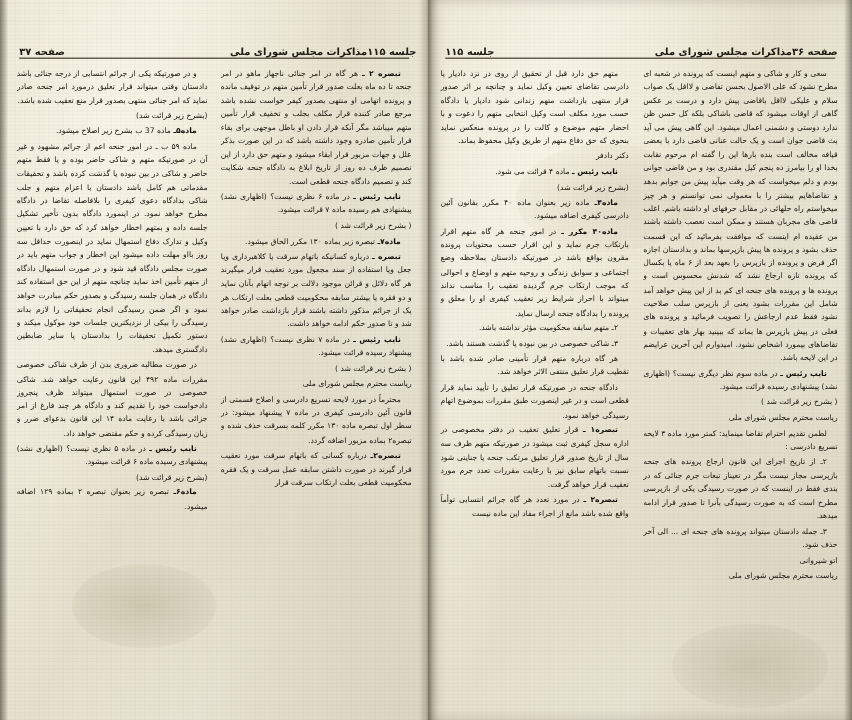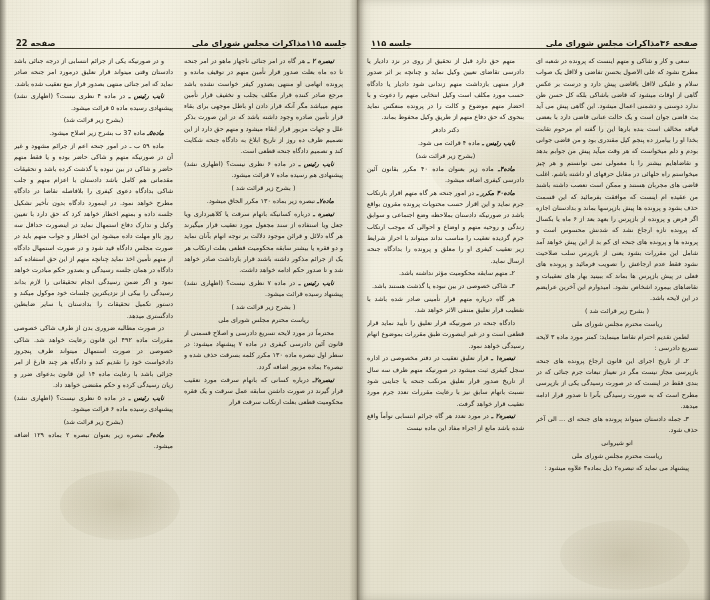--- a/index.html
+++ b/index.html
@@ -108,25 +108,24 @@
     color: #17140c;
     overflow: hidden;
     -webkit-font-smoothing: none;
   }
   .col p {
     margin: 0 0 1.5px 0;
     text-align: justify;
     text-justify: inter-word;
   }
   .col p.indent { text-indent: 9px; }
-  .col p.center { text-align: center; text-indent: 0; }
+  .col p.center { text-align: right; text-indent: 0; }
   .lbl {
     font-weight: bold;
     color: #100e07;
-    font-style: italic;
   }
 
   
   .blotch {
     position: absolute;
     border-radius: 50%;
     pointer-events: none;
     z-index: 4;
     mix-blend-mode: multiply;
   }
@@ -134,40 +133,39 @@
 </head>
 <body>
 
 <div id="page">
 
   <div class="sheet" id="sheet-left">
 
     <div class="runhead" style="left:16px; right:10px; top:30px;">
       <span class="rh-side">جلسه ۱۱۵</span>
       <span class="rh-center">مذاکرات مجلس شورای ملی</span>
-      <span class="rh-side">صفحه 22</span>
+      <span class="rh-side">صفحه ۳۷</span>
     </div>
     <div class="rule" style="left:16px; width:325px; top:48px;"></div>
 
     <div class="col" id="lp-col-right" style="right:14px; top:56px; width:159px; height:534px;">
         <p class="indent"><span class="lbl">تبصره ۲ ـ</span> <span>هر گاه در امر جنائی ناجهاز ماهو در امر جنحه تا ده ماه بعلت صدور قرار تأمین متهم در توقیف مانده و پرونده اتهامی او منتهی بصدور کیفر خواست نشده باشد مرجع صادر کننده قرار مکلف بجلب و تخفیف قرار تأمین متهم میباشد مگر آنکه قرار دادن او باطل موجهی برای بقاء قرار تأمین صادره وجود داشته باشد که در این صورت بذکر علل و جهات مزبور قرار ابقاء میشود و متهم حق دارد از این تصمیم ظرف ده روز از تاریخ ابلاغ به دادگاه جنحه شکایت کند و تصمیم دادگاه جنحه قطعی است.</span></p>
         <p class="indent"><span class="lbl">نایب رئیس ـ</span> <span>در ماده ۶ نظری نیست؟ (اظهاری نشد) پیشنهادی هم رسیده ماده ۷ قرائت میشود.</span></p>
         <p class="center"><span>( بشرح زیر قرائت شد )</span></p>
         <p class="indent"><span class="lbl">ماده۷ـ</span> <span>تبصره زیر بماده ۱۳۰ مکرر الحاق میشود.</span></p>
         <p class="indent"><span class="lbl">تبصره ـ</span> <span>درباره کسانیکه باتهام سرقت یا کلاهبرداری ویا جعل ویا استفاده از سند مجعول مورد تعقیب قرار میگیرند هر گاه دلائل و قرائن موجود دلالت بر توجه اتهام بآنان نماید و دو فقره یا بیشتر سابقه محکومیت قطعی بعلت ارتکاب هر یک از جرائم مذکور داشته باشند قرار بازداشت صادر خواهد شد و تا صدور حکم ادامه خواهد داشت.</span></p>
         <p class="indent"><span class="lbl">نایب رئیس ـ</span> <span>در ماده ۷ نظری نیست؟ (اظهاری نشد) پیشنهاد رسیده قرائت میشود.</span></p>
         <p class="center"><span>( بشرح زیر قرائت شد )</span></p>
         <p class="center"><span>ریاست محترم مجلس شورای ملی</span></p>
         <p class="indent"><span>محترماً در مورد لایحه تسریع دادرسی و اصلاح قسمتی از قانون آئین دادرسی کیفری در ماده ۷ پیشنهاد میشود: در سطر اول تبصره ماده ۱۳۰ مکرر کلمه بسرقت حذف شده و تبصره۲ بماده مزبور اضافه گردد.</span></p>
         <p class="indent"><span class="lbl">تبصره۲ـ</span> <span>درباره کسانی که باتهام سرقت مورد تعقیب قرار گیرند در صورت داشتن سابقه عمل سرقت و یک فقره محکومیت قطعی بعلت ارتکاب سرقت قرار</span></p>
       </div>
 
     <div class="col" id="lp-col-left" style="right:184px; top:56px; width:159px; height:534px;">
         <p class="indent"><span>و در صورتیکه یکی از جرائم انتسابی از درجه جنائی باشد دادستان وقتی میتواند قرار تعلیق درمورد امر جنحه صادر نماید که امر جنائی منتهی بصدور قرار منع تعقیب شده باشد.</span></p>
-        <p class="indent"><span class="lbl">نایب رئیس ـ</span> <span>در ماده ۴ نظری نیست؟ (اظهاری نشد) پیشنهادی رسیده ماده ۵ قرائت میشود.</span></p>
         <p class="center"><span>(بشرح زیر قرائت شد)</span></p>
         <p class="indent"><span class="lbl">ماده۵ـ</span> <span>ماده 37 ب بشرح زیر اصلاح میشود.</span></p>
         <p class="indent"><span>ماده ۵۹ ب ـ در امور جنحه اعم از جرائم مشهود و غیر آن در صورتیکه متهم و شاکی حاضر بوده و یا فقط متهم حاضر و شاکی در بین نبوده یا گذشت کرده باشد و تحقیقات مقدماتی هم کامل باشد دادستان با اعزام متهم و جلب شاکی بدادگاه دعوی کیفری را بلافاصله تقاضا در دادگاه مطرح خواهد نمود. در اینمورد دادگاه بدون تأخیر تشکیل جلسه داده و بمتهم اخطار خواهد کرد که حق دارد با تعیین وکیل و تدارک دفاع استمهال نماید در اینصورت حداقل سه روز بااو مهلت داده میشود این اخطار و جواب متهم باید در صورت مجلس دادگاه قید شود و در صورت استمهال دادگاه از متهم تأمین اخذ نماید چنانچه متهم از این حق استفاده کند دادگاه در همان جلسه رسیدگی و بصدور حکم مبادرت خواهد نمود و اگر ضمن رسیدگی انجام تحقیقاتی را لازم بداند رسیدگی را بیکی از نزدیکترین جلسات خود موکول میکند و دستور تکمیل تحقیقات را بدادستان یا سایر ضابطین دادگستری میدهد.</span></p>
         <p class="indent"><span>در صورت مطالبه ضروری بدن از طرف شاکی خصوصی مقررات ماده ۴۹۲ این قانون رعایت خواهد شد. شاکی خصوصی در صورت استمهال میتواند ظرف پنجروز دادخواست خود را تقدیم کند و دادگاه هر چند فارغ از امر جزائی باشد با رعایت ماده ۱۴ این قانون بدعوای ضرر و زیان رسیدگی کرده و حکم مقتضی خواهد داد.</span></p>
         <p class="indent"><span class="lbl">نایب رئیس ـ</span> <span>در ماده ۵ نظری نیست؟ (اظهاری نشد) پیشنهادی رسیده ماده ۶ قرائت میشود.</span></p>
         <p class="center"><span>(بشرح زیر قرائت شد)</span></p>
         <p class="indent"><span class="lbl">ماده۶ـ</span> <span>تبصره زیر بعنوان تبصره ۲ بماده ۱۲۹ اضافه میشود.</span></p>
       </div>
   </div>
 
@@ -175,28 +173,28 @@
 
     <div class="runhead" style="left:14px; right:12px; top:30px;">
       <span class="rh-side">صفحه ۳۶</span>
       <span class="rh-center">مذاکرات مجلس شورای ملی</span>
       <span class="rh-side">جلسه ۱۱۵</span>
     </div>
     <div class="rule" style="left:14px; width:325px; top:48px;"></div>
 
     <div class="col" id="rp-col-right" style="right:12px; top:56px; width:162px; height:534px;">
         <p class="indent"><span>سعی و کار و شاکی و متهم اینست که پرونده در شعبه ای مطرح نشود که علی الاصول بحسن تفاضی و لااقل یک صواب سلام و علیکی لااقل باقاضی پیش دارد و درست بر عکس گاهی از اوقات میشود که قاضی باشاکی بلکه کل حسن ظن ندارد دوستی و دشمنی اعمال میشود. این گاهی پیش می آید بث قاضی جوان است و یک حالت عنانی قاضی دارد با بعضی قیافه مخالف است بنده بارها این را گفته ام مرحوم تقابت بخدا او را بیامرز ده پنجم کیل مقتدری بود و من قاضی جوانی بودم و دلم میخواست که هر وقت میآید پیش من جوابم بدهد و تقاضاهایم بیشتر را با معمولی نمی توانستم و هر چیز میخواستم راه حلهائی در مقابل حرفهای او داشته باشم. اغلب قاضی های مجربان هستند و ممکن است تعصب داشته باشند من عقیده ام اینست که موافقت بفرمائید که این قسمت حذف بشود و پرونده ها پیش بازپرسها بماند و بدادستان اجازه اگر فرض و پرونده از بازپرس را بعهد بعد از ۶ ماه یا بکسال که پرونده تازه ارجاع نشد که شدنش محسوس است و پرونده ها و پرونده های جنحه ای کم بد از این پیش خواهد آمد شامل این مقررات بشود یعنی از بازپرس سلب صلاحیت نشود فقط عدم ارجاعش را تصویب فرمائید و پرونده های فعلی در پیش بازپرس ها بماند که ببینید بهار های تعقیبات و تقاضاهای بیمورد اشخاص نشود. امیدوارم این آخرین عرایضم در این لایحه باشد.</span></p>
+        <p class="indent"><span class="lbl">نایب رئیس ـ</span> <span>در ماده سوم نظر دیگری نیست؟ (اظهاری نشد) پیشنهادی رسیده قرائت میشود.</span></p>
         <p class="center"><span>( بشرح زیر قرائت شد )</span></p>
         <p class="center"><span>ریاست محترم مجلس شورای ملی</span></p>
         <p class="indent"><span>لطمن تقدیم احترام تقاضا مینماید: کمتر مورد ماده ۳ لایحه تسریع دادرسی :</span></p>
         <p class="indent"><span>۲ـ از تاریخ اجرای این قانون ارجاع پرونده های جنحه بازپرسی مجاز نیست مگر در تعیناز تبعات جرم جنائی که در بندی فقط در اینست که در صورت رسیدگی یکی از بازپرسی مطرح است که به صورت رسیدگی بآنرا تا صدور قرار ادامه میدهد.</span></p>
         <p class="indent"><span>۳ـ جمله دادستان میتواند پرونده های جنحه ای ... الی آخر حذف شود.</span></p>
         <p class="center"><span>اتو شیروانی</span></p>
         <p class="center"><span>ریاست محترم مجلس شورای ملی</span></p>
-        <p class="indent"><span>پیشنهاد می نماید که تبصره۲ ذیل بماده۳ علاوه میشود :</span></p>
       </div>
 
     <div class="col" id="rp-col-left" style="right:186px; top:56px; width:157px; height:534px;">
         <p class="indent"><span>متهم حق دارد قبل از تحقیق از روی در نزد دادیار یا دادرسی تقاضای تعیین وکیل نماید و چنانچه بر اثر صدور قرار منتهی بازداشت متهم زندانی شود دادیار یا دادگاه حسب مورد مکلف است وکیل انتخابی متهم را دعوت و با احضار متهم موضوع و کالت را در پرونده منعکس نماید بنحوی که حق دفاع متهم از طریق وکیل محفوظ بماند.</span></p>
         <p class="center"><span>دکتر دادفر</span></p>
         <p class="indent"><span class="lbl">نایب رئیس ـ</span> <span>ماده ۴ قرائت می شود.</span></p>
         <p class="center"><span>(بشرح زیر قرائت شد)</span></p>
         <p class="indent"><span class="lbl">ماده۴ـ</span> <span>ماده زیر بعنوان ماده ۴۰ مکرر بقانون آئین دادرسی کیفری اضافه میشود.</span></p>
         <p class="indent"><span class="lbl">ماده۴۰ مکرر ـ</span> <span>در امور جنحه هر گاه متهم اقرار بارتکاب جرم نماید و این اقرار حسب محتویات پرونده مقرون بواقع باشد در صورتیکه دادستان بملاحظه وضع اجتماعی و سوابق زندگی و روحیه متهم و اوضاع و احوالی که موجب ارتکاب جرم گردیده تعقیب را مناسب نداند میتواند با احراز شرایط زیر تعقیب کیفری او را معلق و پرونده را بدادگاه جنحه ارسال نماید.</span></p>
         <p class="indent"><span>۲ـ متهم سابقه محکومیت مؤثر نداشته باشد.</span></p>

